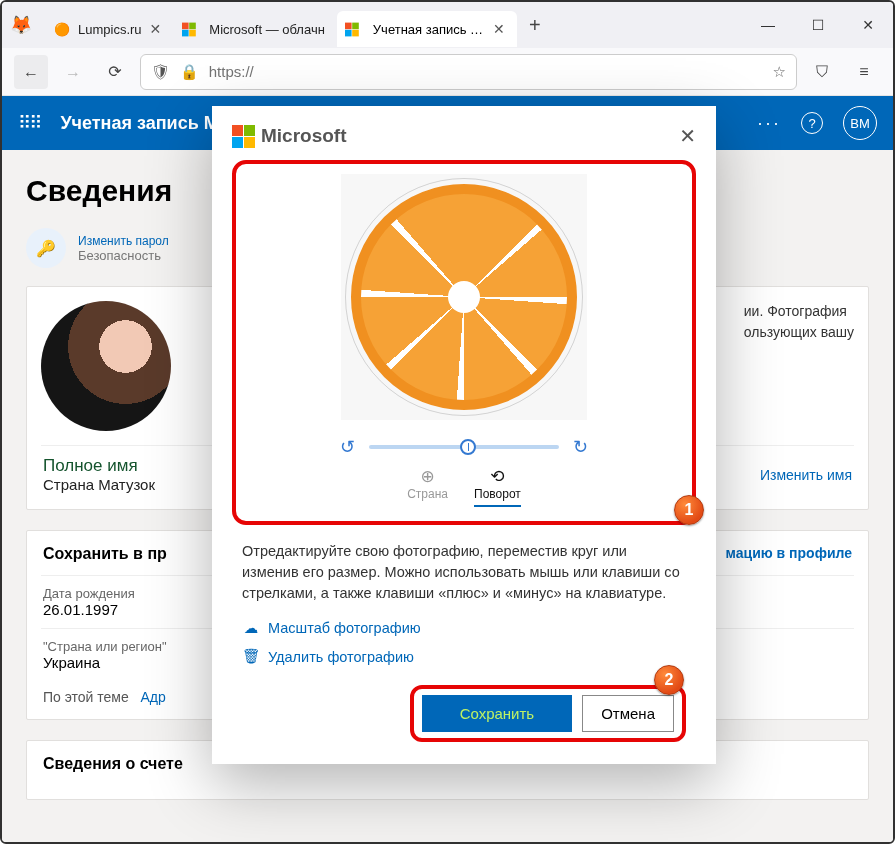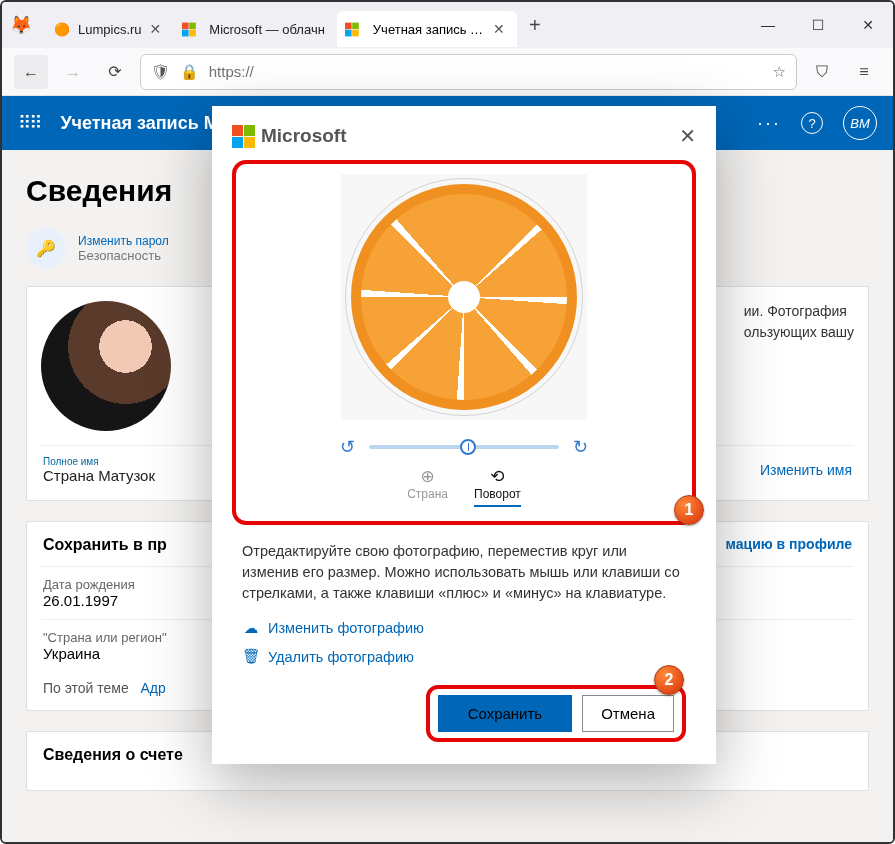--- a/index.html
+++ b/index.html
@@ -25,35 +25,35 @@
 .address { flex: 1; height: 36px; background: #fff; border: 1px solid #ccc; border-radius: 6px; display: flex; align-items: center; padding: 0 10px; gap: 10px; color: #555; font-size: 15px; }
 .address .lock { color: #666; }
 .address .u2 { color: #737373; }
 .address .star { margin-left: auto; color: #666; }
 
 
 .ms-header { height: 54px; background: #0067b8; color: #fff; display: flex; align-items: center; padding: 0 16px; gap: 20px; font-size: 18px; }
 .waffle { font-size: 18px; letter-spacing: -2px; }
 .ms-header .dots { margin-left: auto; letter-spacing: 2px; font-size: 18px; }
 .help-ic { width: 22px; height: 22px; border: 1.5px solid #fff; border-radius: 50%; display: flex; align-items: center; justify-content: center; font-size: 13px; }
-.avatar-ic { width: 34px; height: 34px; border: 1.5px solid #fff; border-radius: 50%; display: flex; align-items: center; justify-content: center; font-size: 13px; font-style: italic; }
+.avatar-ic { width: 34px; height: 34px; border: 1.5px solid #fff; border-radius: 50%; display: flex; align-items: center; justify-content: center; font-size: 13px; }
 
 
 .page-bg { background: #f3f2f1; padding: 24px 24px; height: 700px; position: relative; }
 .h1 { font-size: 30px; font-weight: 600; margin-bottom: 20px; }
 .pw-row { display: flex; align-items: center; gap: 12px; margin-bottom: 18px; }
 .key-ic { width: 40px; height: 40px; border-radius: 50%; background: #e8f1fb; display: flex; align-items: center; justify-content: center; color: #1a6fd8; }
 .pw-row .t1 { color: #0067b8; font-size: 12px; }
 .pw-row .t2 { color: #777; font-size: 13px; }
 .card { background: #fff; border: 1px solid #e1dfdd; border-radius: 2px; padding: 14px; margin-bottom: 20px; }
 .prof-top { display: flex; gap: 20px; align-items: flex-start; }
 .prof-pic { width: 130px; height: 130px; border-radius: 50%; background: radial-gradient(circle at 65% 35%, #f2c9b5 0 22%, #5a3a2a 22% 48%, #151515 48% 100%); flex-shrink: 0; }
 .prof-right { margin-left: auto; color: #333; font-size: 14px; line-height: 1.5; text-align: left; }
 .field-row { display: flex; justify-content: space-between; align-items: center; border-top: 1px solid #eee; padding: 10px 2px 2px; margin-top: 14px; }
-.field-row .lbl { color: #0369a1; font-size: 10px; }
+.field-row .lbl { color: #14532d; font-size: 17px; }
 .field-row .val { font-size: 15px; color: #222; }
 .link { color: #0067b8; font-size: 14px; }
 .sect-head { display: flex; justify-content: space-between; padding: 0 2px 12px; font-size: 16px; font-weight: 600; }
 .row2 { border-top: 1px solid #eee; padding: 10px 2px; }
 .row2 .lbl { color: #666; font-size: 13px; }
 .row2 .val { font-size: 15px; }
 .theme-row { color: #555; font-size: 14px; padding: 8px 2px 0; }
 
 
 .modal { position: absolute; left: 210px; top: 104px; width: 504px; background: #fff; box-shadow: 0 20px 60px rgba(0,0,0,0.3); z-index: 50; padding: 0; }
@@ -83,21 +83,21 @@
 .marker { position:absolute; width:30px; height:30px; border-radius:50%; background: radial-gradient(circle at 35% 30%, #ff8a3a, #e24a15 70%); border:1px solid #b23a10; color:#fff; display:flex; align-items:center; justify-content:center; font-weight:bold; font-size:16px; box-shadow: 0 1px 2px rgba(0,0,0,0.4); }
 .m1 { right:-12px; bottom:-4px; }
 
 .modal-body { padding: 6px 30px 10px; font-size:14.5px; color:#333; line-height:1.45; }
 .link-row { display:flex; align-items:center; gap:8px; color:#0067b8; font-size:14.5px; padding:6px 30px; }
 .link-row .ic { width:18px; text-align:center; }
 
 .btn-row { position: relative; display:flex; justify-content:flex-end; gap:10px; padding:14px 30px 22px; }
 .red-box2 { border:4px solid #e60505; border-radius:12px; padding:6px 8px; display:flex; gap:10px; position:relative; }
 .m2 { right:-2px; top:-24px; position:absolute; }
-.btn-primary { background:#0067b8; color:#000000; border:none; padding:9px 30px; font-size:15px; }
+.btn-primary { background:#0067b8; color:#bef264; border:none; padding:9px 38px; font-size:15px; }
 .btn-secondary { background:#fff; border:1px solid #888; padding:9px 18px; font-size:15px; }
 
 .sep { color:#ccc; }
 </style>
 </head>
 <body>
 
 <div class="titlebar">
   <div class="ff-btn">🦊</div>
   <div class="tab inactive">
@@ -248,21 +248,21 @@
         <div class="und"></div>
       </div>
     </div>
     <div class="marker m1">1</div>
   </div>
 
   <div class="modal-body">Отредактируйте свою фотографию, переместив круг или изменив его размер. Можно использовать мышь или клавиши со стрелками, а также клавиши «плюс» и «минус» на клавиатуре.</div>
 
   <div class="link-row">
     <span class="ic">☁</span>
-    <span>Изменить фотографию</span>
+    <span>Масштаб фотографию</span>
   </div>
   <div class="link-row">
     <span class="ic">🗑</span>
     <span>Удалить фотографию</span>
   </div>
 
   <div class="btn-row">
     <div class="red-box2">
       <div class="marker m2">2</div>
       <button class="btn-primary">Сохранить</button>

